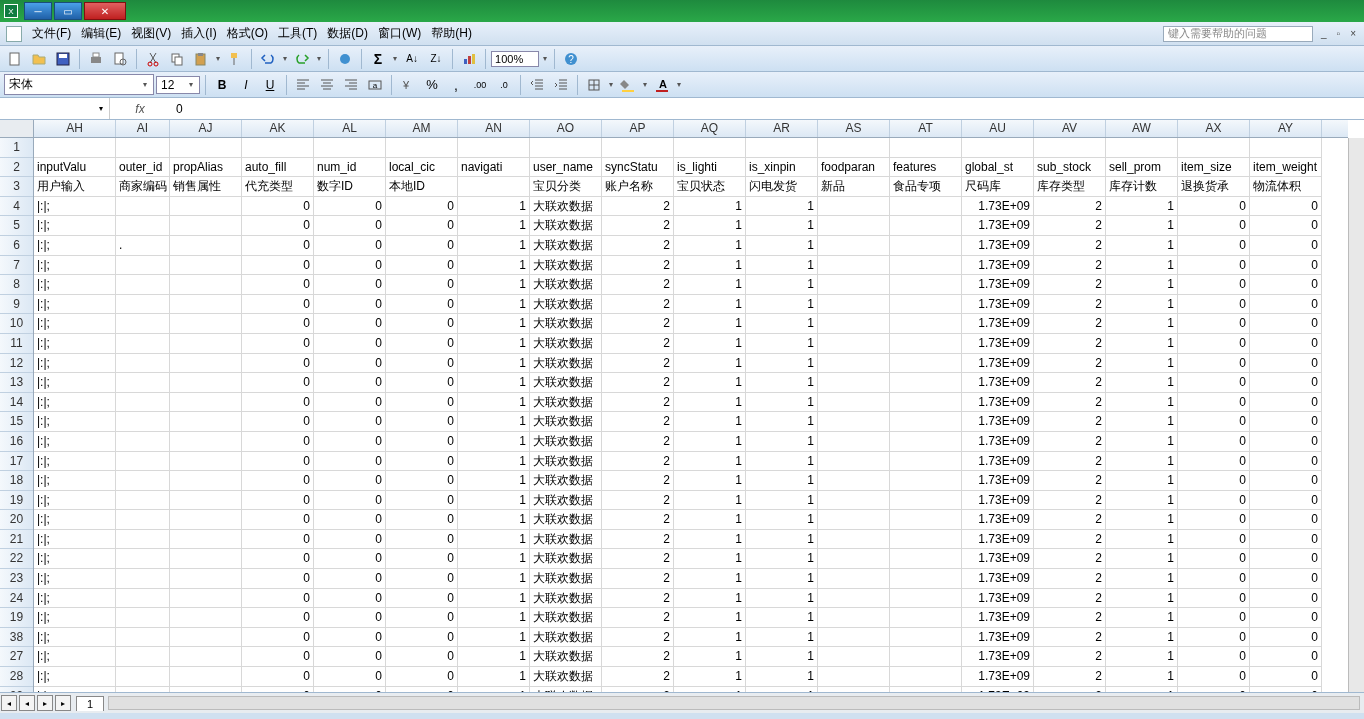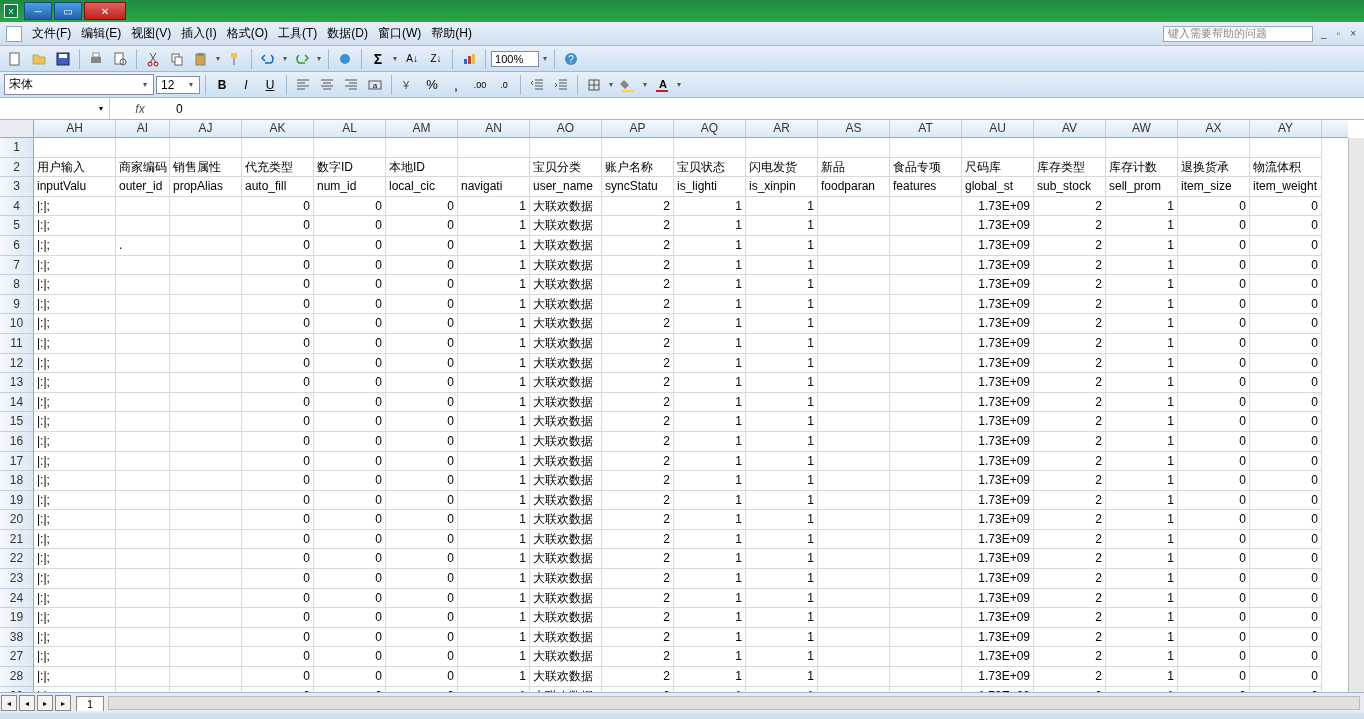--- a/index.html
+++ b/index.html
@@ -347,60 +347,60 @@
         <div class="cell txt" style="width: 72px;"></div>
         <div class="cell txt" style="width: 72px;"></div>
         <div class="cell txt" style="width: 72px;"></div>
         <div class="cell txt" style="width: 72px;"></div>
         <div class="cell txt" style="width: 72px;"></div>
         <div class="cell txt" style="width: 72px;"></div>
         <div class="cell txt" style="width: 72px;"></div>
         <div class="cell txt" style="width: 72px;"></div>
       </div>
       <div class="row">
-        <div class="cell txt" style="width: 82px;">用户输入</div>
-        <div class="cell txt" style="width: 54px;">商家编码</div>
-        <div class="cell txt" style="width: 72px;">销售属性</div>
-        <div class="cell txt" style="width: 72px;">代充类型</div>
-        <div class="cell txt" style="width: 72px;">数字ID</div>
-        <div class="cell txt" style="width: 72px;">本地ID</div>
-        <div class="cell txt" style="width: 72px;"></div>
-        <div class="cell txt" style="width: 72px;">宝贝分类</div>
-        <div class="cell txt" style="width: 72px;">账户名称</div>
-        <div class="cell txt" style="width: 72px;">宝贝状态</div>
-        <div class="cell txt" style="width: 72px;">闪电发货</div>
-        <div class="cell txt" style="width: 72px;">新品</div>
-        <div class="cell txt" style="width: 72px;">食品专项</div>
-        <div class="cell txt" style="width: 72px;">尺码库</div>
-        <div class="cell txt" style="width: 72px;">库存类型</div>
-        <div class="cell txt" style="width: 72px;">库存计数</div>
-        <div class="cell txt" style="width: 72px;">退换货承</div>
-        <div class="cell txt" style="width: 72px;">物流体积</div>
-      </div>
-      <div class="row">
         <div class="cell txt" style="width: 82px;">inputValu</div>
         <div class="cell txt" style="width: 54px;">outer_id</div>
         <div class="cell txt" style="width: 72px;">propAlias</div>
         <div class="cell txt" style="width: 72px;">auto_fill</div>
         <div class="cell txt" style="width: 72px;">num_id</div>
         <div class="cell txt" style="width: 72px;">local_cic</div>
         <div class="cell txt" style="width: 72px;">navigati</div>
         <div class="cell txt" style="width: 72px;">user_name</div>
         <div class="cell txt" style="width: 72px;">syncStatu</div>
         <div class="cell txt" style="width: 72px;">is_lighti</div>
         <div class="cell txt" style="width: 72px;">is_xinpin</div>
         <div class="cell txt" style="width: 72px;">foodparan</div>
         <div class="cell txt" style="width: 72px;">features</div>
         <div class="cell txt" style="width: 72px;">global_st</div>
         <div class="cell txt" style="width: 72px;">sub_stock</div>
         <div class="cell txt" style="width: 72px;">sell_prom</div>
         <div class="cell txt" style="width: 72px;">item_size</div>
         <div class="cell txt" style="width: 72px;">item_weight</div>
       </div>
       <div class="row">
+        <div class="cell txt" style="width: 82px;">用户输入</div>
+        <div class="cell txt" style="width: 54px;">商家编码</div>
+        <div class="cell txt" style="width: 72px;">销售属性</div>
+        <div class="cell txt" style="width: 72px;">代充类型</div>
+        <div class="cell txt" style="width: 72px;">数字ID</div>
+        <div class="cell txt" style="width: 72px;">本地ID</div>
+        <div class="cell txt" style="width: 72px;"></div>
+        <div class="cell txt" style="width: 72px;">宝贝分类</div>
+        <div class="cell txt" style="width: 72px;">账户名称</div>
+        <div class="cell txt" style="width: 72px;">宝贝状态</div>
+        <div class="cell txt" style="width: 72px;">闪电发货</div>
+        <div class="cell txt" style="width: 72px;">新品</div>
+        <div class="cell txt" style="width: 72px;">食品专项</div>
+        <div class="cell txt" style="width: 72px;">尺码库</div>
+        <div class="cell txt" style="width: 72px;">库存类型</div>
+        <div class="cell txt" style="width: 72px;">库存计数</div>
+        <div class="cell txt" style="width: 72px;">退换货承</div>
+        <div class="cell txt" style="width: 72px;">物流体积</div>
+      </div>
+      <div class="row">
         <div class="cell txt" style="width: 82px;">|:|;</div>
         <div class="cell txt" style="width: 54px;"></div>
         <div class="cell txt" style="width: 72px;"></div>
         <div class="cell num" style="width: 72px;">0</div>
         <div class="cell num" style="width: 72px;">0</div>
         <div class="cell num" style="width: 72px;">0</div>
         <div class="cell num" style="width: 72px;">1</div>
         <div class="cell txt" style="width: 72px;">大联欢数据</div>
         <div class="cell num" style="width: 72px;">2</div>
         <div class="cell num" style="width: 72px;">1</div>

